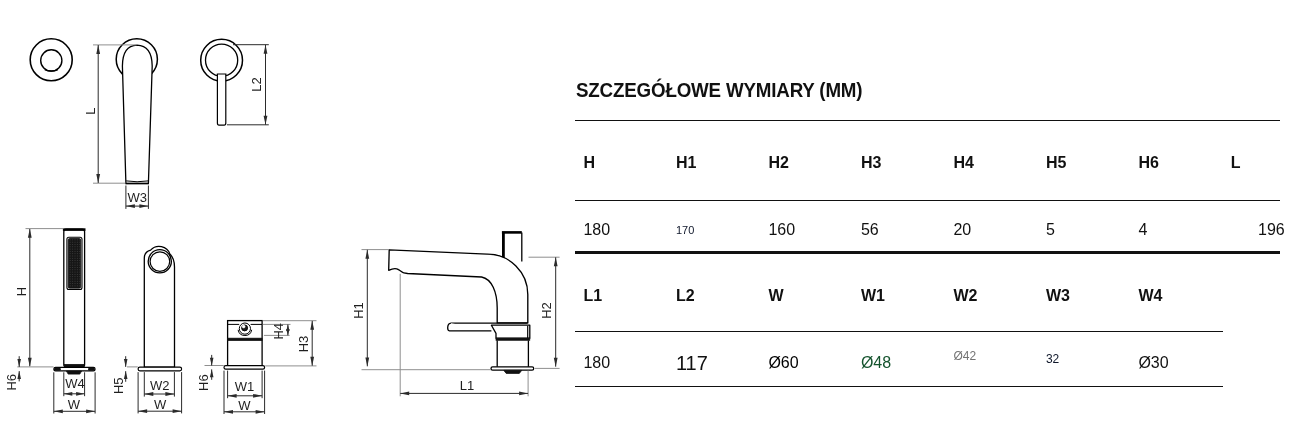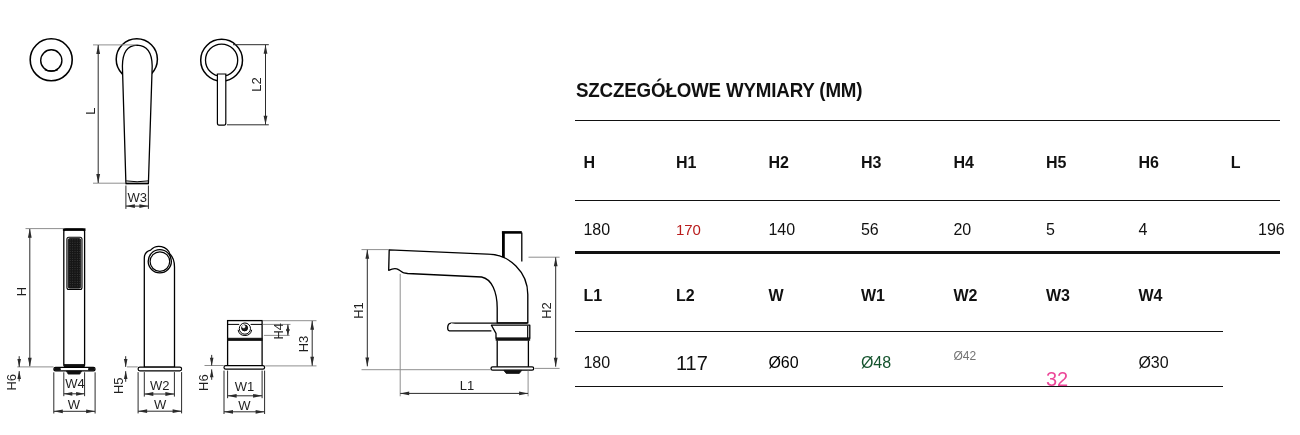--- a/index.html
+++ b/index.html
@@ -174,33 +174,33 @@
 <div style="position:absolute;left:575px;top:386.0px;width:648px;height:1.4px;background:#111"></div>
 <div style="position:absolute;left:583.4px;top:155.2px;font-size:16px;line-height:16px;font-weight:bold;color:#111">H</div>
 <div style="position:absolute;left:675.9px;top:155.2px;font-size:16px;line-height:16px;font-weight:bold;color:#111">H1</div>
 <div style="position:absolute;left:768.4px;top:155.2px;font-size:16px;line-height:16px;font-weight:bold;color:#111">H2</div>
 <div style="position:absolute;left:860.9px;top:155.2px;font-size:16px;line-height:16px;font-weight:bold;color:#111">H3</div>
 <div style="position:absolute;left:953.4px;top:155.2px;font-size:16px;line-height:16px;font-weight:bold;color:#111">H4</div>
 <div style="position:absolute;left:1045.9px;top:155.2px;font-size:16px;line-height:16px;font-weight:bold;color:#111">H5</div>
 <div style="position:absolute;left:1138.4px;top:155.2px;font-size:16px;line-height:16px;font-weight:bold;color:#111">H6</div>
 <div style="position:absolute;left:1230.8px;top:155.2px;font-size:16px;line-height:16px;font-weight:bold;color:#111">L</div>
 <div style="position:absolute;left:583.4px;top:221.9px;font-size:16px;line-height:16px;color:#111">180</div>
-<div style="position:absolute;left:675.9px;top:221.9px;font-size:15px;line-height:16px;color:#b91c1c">170</div>
-<div style="position:absolute;left:768.4px;top:221.9px;font-size:16px;line-height:16px;color:#111">140</div>
+<div style="position:absolute;left:675.9px;top:221.9px;font-size:11px;line-height:16px;color:#0f172a">170</div>
+<div style="position:absolute;left:768.4px;top:221.9px;font-size:16px;line-height:16px;color:#111">160</div>
 <div style="position:absolute;left:860.9px;top:221.9px;font-size:16px;line-height:16px;color:#111">56</div>
 <div style="position:absolute;left:953.4px;top:221.9px;font-size:16px;line-height:16px;color:#111">20</div>
 <div style="position:absolute;left:1045.9px;top:221.9px;font-size:16px;line-height:16px;color:#111">5</div>
 <div style="position:absolute;left:1138.4px;top:221.9px;font-size:16px;line-height:16px;color:#111">4</div>
 <div style="position:absolute;left:1258px;top:221.9px;font-size:16px;line-height:16px;color:#111">196</div>
 <div style="position:absolute;left:583.4px;top:287.5px;font-size:16px;line-height:16px;font-weight:bold;color:#111">L1</div>
 <div style="position:absolute;left:675.9px;top:287.5px;font-size:16px;line-height:16px;font-weight:bold;color:#111">L2</div>
 <div style="position:absolute;left:768.4px;top:287.5px;font-size:16px;line-height:16px;font-weight:bold;color:#111">W</div>
 <div style="position:absolute;left:860.9px;top:287.5px;font-size:16px;line-height:16px;font-weight:bold;color:#111">W1</div>
 <div style="position:absolute;left:953.4px;top:287.5px;font-size:16px;line-height:16px;font-weight:bold;color:#111">W2</div>
 <div style="position:absolute;left:1045.9px;top:287.5px;font-size:16px;line-height:16px;font-weight:bold;color:#111">W3</div>
 <div style="position:absolute;left:1138.4px;top:287.5px;font-size:16px;line-height:16px;font-weight:bold;color:#111">W4</div>
 <div style="position:absolute;left:583.4px;top:355.1px;font-size:16px;line-height:16px;color:#111">180</div>
 <div style="position:absolute;left:675.9px;top:355.1px;font-size:20px;line-height:16px;color:#111">117</div>
 <div style="position:absolute;left:768.4px;top:355.1px;font-size:16px;line-height:16px;color:#000000">Ø60</div>
 <div style="position:absolute;left:860.9px;top:355.1px;font-size:16px;line-height:16px;color:#14532d">Ø48</div>
 <div style="position:absolute;left:953.4px;top:348px;font-size:12px;line-height:16px;color:#737373">Ø42</div>
-<div style="position:absolute;left:1045.9px;top:371px;font-size:20px;line-height:16px;color:#ec4899">32</div>
+<div style="position:absolute;left:1045.9px;top:351px;font-size:12px;line-height:16px;color:#0f172a">32</div>
 <div style="position:absolute;left:1138.4px;top:355.1px;font-size:16px;line-height:16px;color:#111">Ø30</div>
 
 </body></html>

